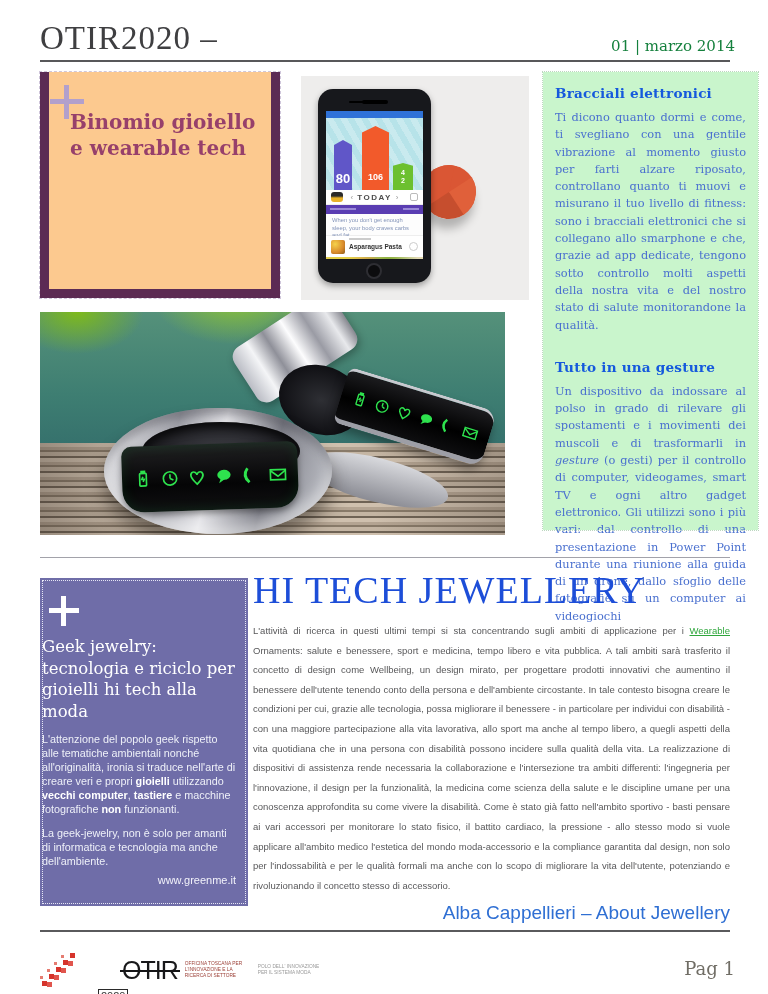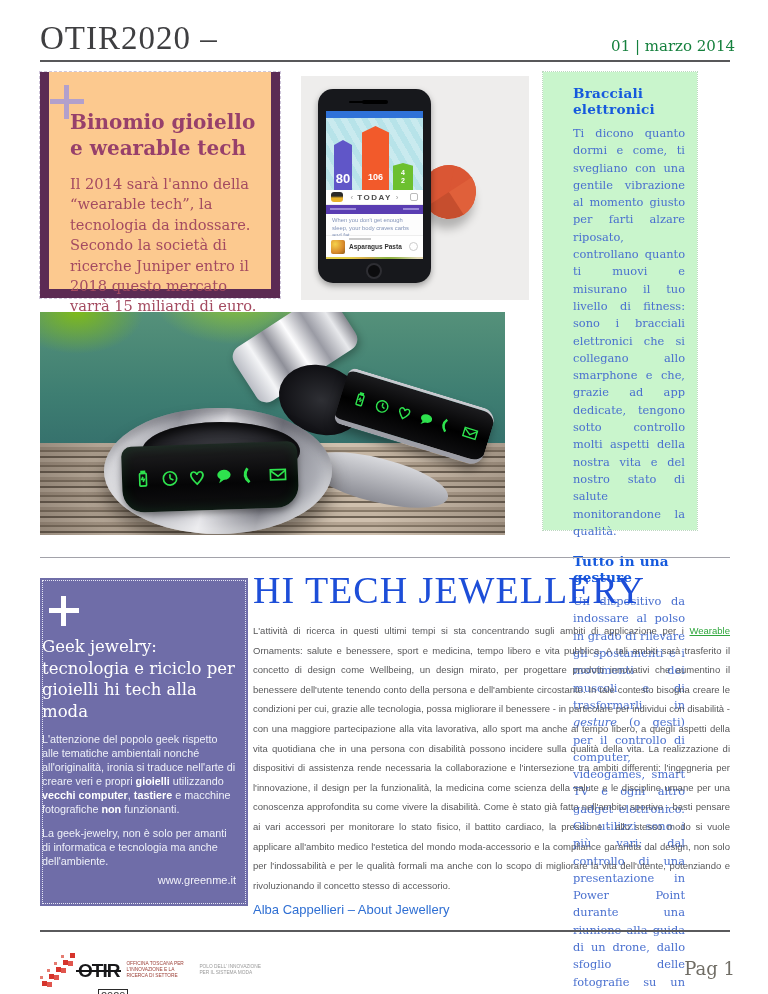--- a/index.html
+++ b/index.html
@@ -71,26 +71,26 @@
   .rcircle { position:absolute; right:5px; top:6px; width:9px; height:9px; border:1px solid #ccc; border-radius:50%; }
   .food { height:24px; background:
           radial-gradient(circle at 15% 40%, #e8d23a, transparent 45%),
           radial-gradient(circle at 40% 70%, #c03a2a, transparent 35%),
           radial-gradient(circle at 65% 30%, #7aa82a, transparent 45%),
           radial-gradient(circle at 88% 60%, #e8e4da, transparent 50%), #d8c66a; }
   .home { position:absolute; left:48px; bottom:4px; width:16px; height:16px; border-radius:50%;
           background:#0c0c0e; border:2px solid #2e2e33; }
 
   
-  .greenbox { position:absolute; left:543px; top:72px; width:154px; height:458px; background:#c9f5cc;
-              padding:13px 12px 0 30px; outline:1px dotted #bcd7c0; }
+  .greenbox { position:absolute; left:543px; top:72px; width:215px; height:458px; background:#c9f5cc;
+              padding:13px 12px 0 12px; outline:1px dotted #bcd7c0; }
   .greenbox h3 { font-family:"DejaVu Serif",serif; font-size:13.6px; color:#1559dd; letter-spacing:.2px; }
   .greenbox p  { font-family:"DejaVu Serif",serif; font-size:11.4px; line-height:17.3px;
                  color:#4a70cf; text-align:justify; margin-top:8px; }
-  .greenbox h3.second { margin-top:13px; }
+  .greenbox h3.second { margin-top:25px; }
 
   
   .ringfig { position:absolute; left:40px; top:312px; width:465px; height:223px; overflow:hidden; }
   .rf-sky { position:absolute; left:0; top:0; right:0; height:138px; background:
       radial-gradient(ellipse 95px 60px at 8% 0%, rgba(128,188,22,.95), rgba(128,188,22,0) 70%),
       radial-gradient(ellipse 120px 70px at 42% -12%, rgba(150,205,40,.9), rgba(150,205,40,0) 70%),
       radial-gradient(circle 26px at 57% 4%, rgba(165,215,70,.75), rgba(165,215,70,0) 90%),
       radial-gradient(circle 14px at 55% 9%, rgba(170,195,235,.5), rgba(170,195,235,0) 90%),
       linear-gradient(180deg,#55917a 0%, #3e7e72 60%, #35706c 100%); }
   .rf-wood { position:absolute; left:0; bottom:0; right:0; height:92px; background:
@@ -131,52 +131,51 @@
   .geekbox p { margin-top:11px; font-size:10.8px; line-height:13.9px; color:#eef0f8; }
   .geekbox b { color:#ffffff; }
   .geekbox .url { margin-top:5px; text-align:right; font-size:11px; color:#f2f2fa; }
 
   
   .main-col { position:absolute; left:253px; top:568px; width:477px; }
   .main-col h1 { font-family:"Liberation Serif",serif; font-weight:normal; font-size:38px;
                  line-height:44px; color:#1d4ed8; letter-spacing:1px; }
   .main-col .body { margin-top:9px; font-size:9.5px; line-height:19.6px; text-align:justify; color:#58585a; }
   .main-col .body a { color:#2fa63c; text-decoration:underline; }
-  .byline { margin-top:7px; font-size:13px; color:#2f6fd3; }
+  .byline { margin-top:7px; text-align:right; font-size:19px; color:#2f6fd3; }
 
   
   .logo { position:absolute; left:40px; top:948px; height:44px; display:flex; align-items:center; }
   .logo-dots { position:relative; width:38px; height:40px; }
   .logo-dots::before { content:""; position:absolute; left:2px; bottom:4px; width:5px; height:5px; background:#d6342c;
       box-shadow:7px -7px #d6342c, 14px -14px #d6342c, 21px -21px #d6342c, 28px -28px #d6342c,
                  5px 1px #e0554d, 12px -6px #e0554d, 19px -13px #e0554d, 26px -20px #e0554d; }
   .logo-dots::after { content:""; position:absolute; left:0; bottom:11px; width:3px; height:3px; background:#e57d72;
       box-shadow:7px -7px #e57d72, 14px -14px #e57d72, 21px -21px #e57d72; }
-  .logo-word { position:relative; font-weight:700; font-size:19px; letter-spacing:-1px; color:#18181a; line-height:25px; }
+  .logo-word { position:relative; font-weight:400; font-size:25px; letter-spacing:-1px; color:#18181a; line-height:25px;margin-left:44px; }
   .logo-word::after { content:""; position:absolute; left:-2px; right:-2px; top:12px; height:2.5px; background:#151517; }
   .logo-year { position:absolute; left:58px; top:41px; font-size:11px; color:#3a3a3a;
                border:1px solid #2a2a2a; padding:0 2px; background:#fff; }
   .logo-cap { margin-left:7px; width:66px; font-size:4.8px; line-height:5.8px; text-transform:uppercase; }
   .cap1 { color:#9c4038; }
   .cap2 { color:#9a9a9a; }
   .pag { position:absolute; right:33px; top:958px; font-family:"DejaVu Serif",serif; font-size:18px; color:#706d65; }
 </style>
 </head>
 <body>
 
 <div class="page">
 
   <div class="hdr-title">OTIR2020 –</div>
   <div class="hdr-issue">01 | marzo 2014</div>
   <div class="rule1"></div>
 
   <div class="feature">
     <span class="plus"></span>
     <h2>Binomio gioiello e wearable tech</h2>
-    <p>Il 2014 sarà l'anno della “wearable tech”, la tecnologia da indossare. Secondo la società di ricerche Juniper entro il 2018 questo mercato varrà 15 miliardi di euro.</p>
   </div>
 
   <div class="phonefig">
     <div class="band"></div>
     <div class="phone">
       <div class="speaker"></div>
       <div class="screen">
         <div class="statusbar"></div>
         <div class="chart">
           <div class="bar bar1">80</div>

